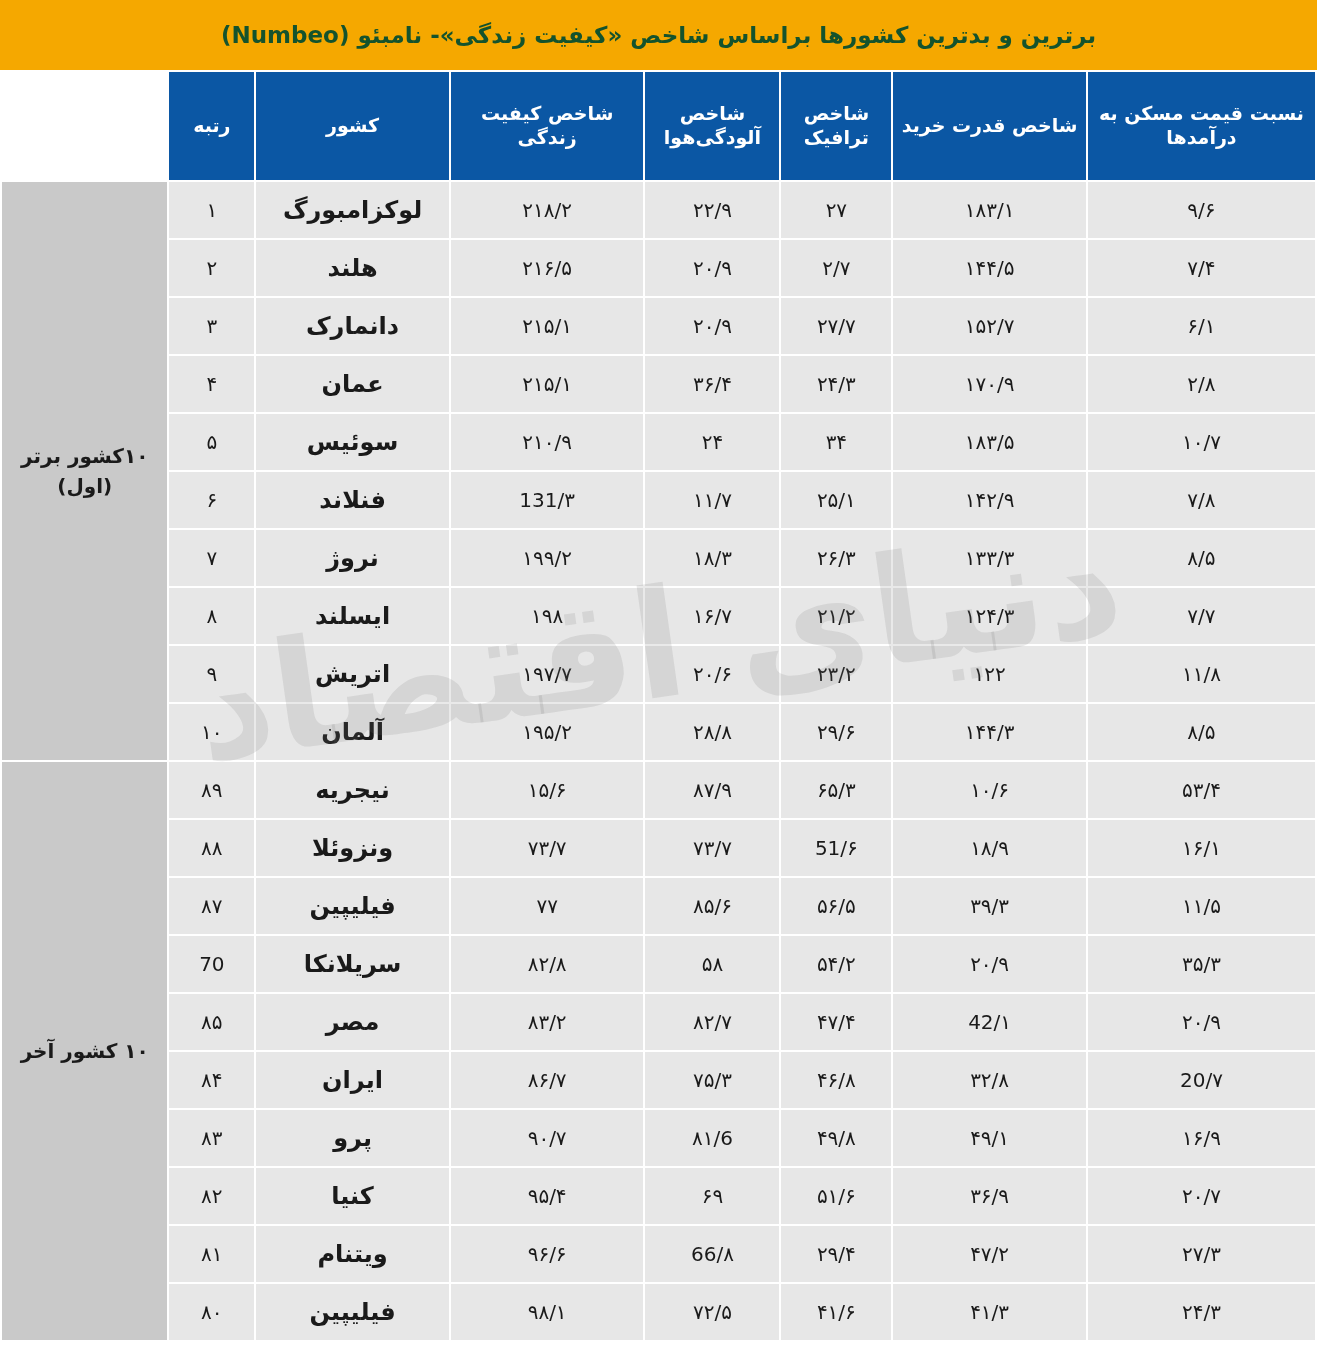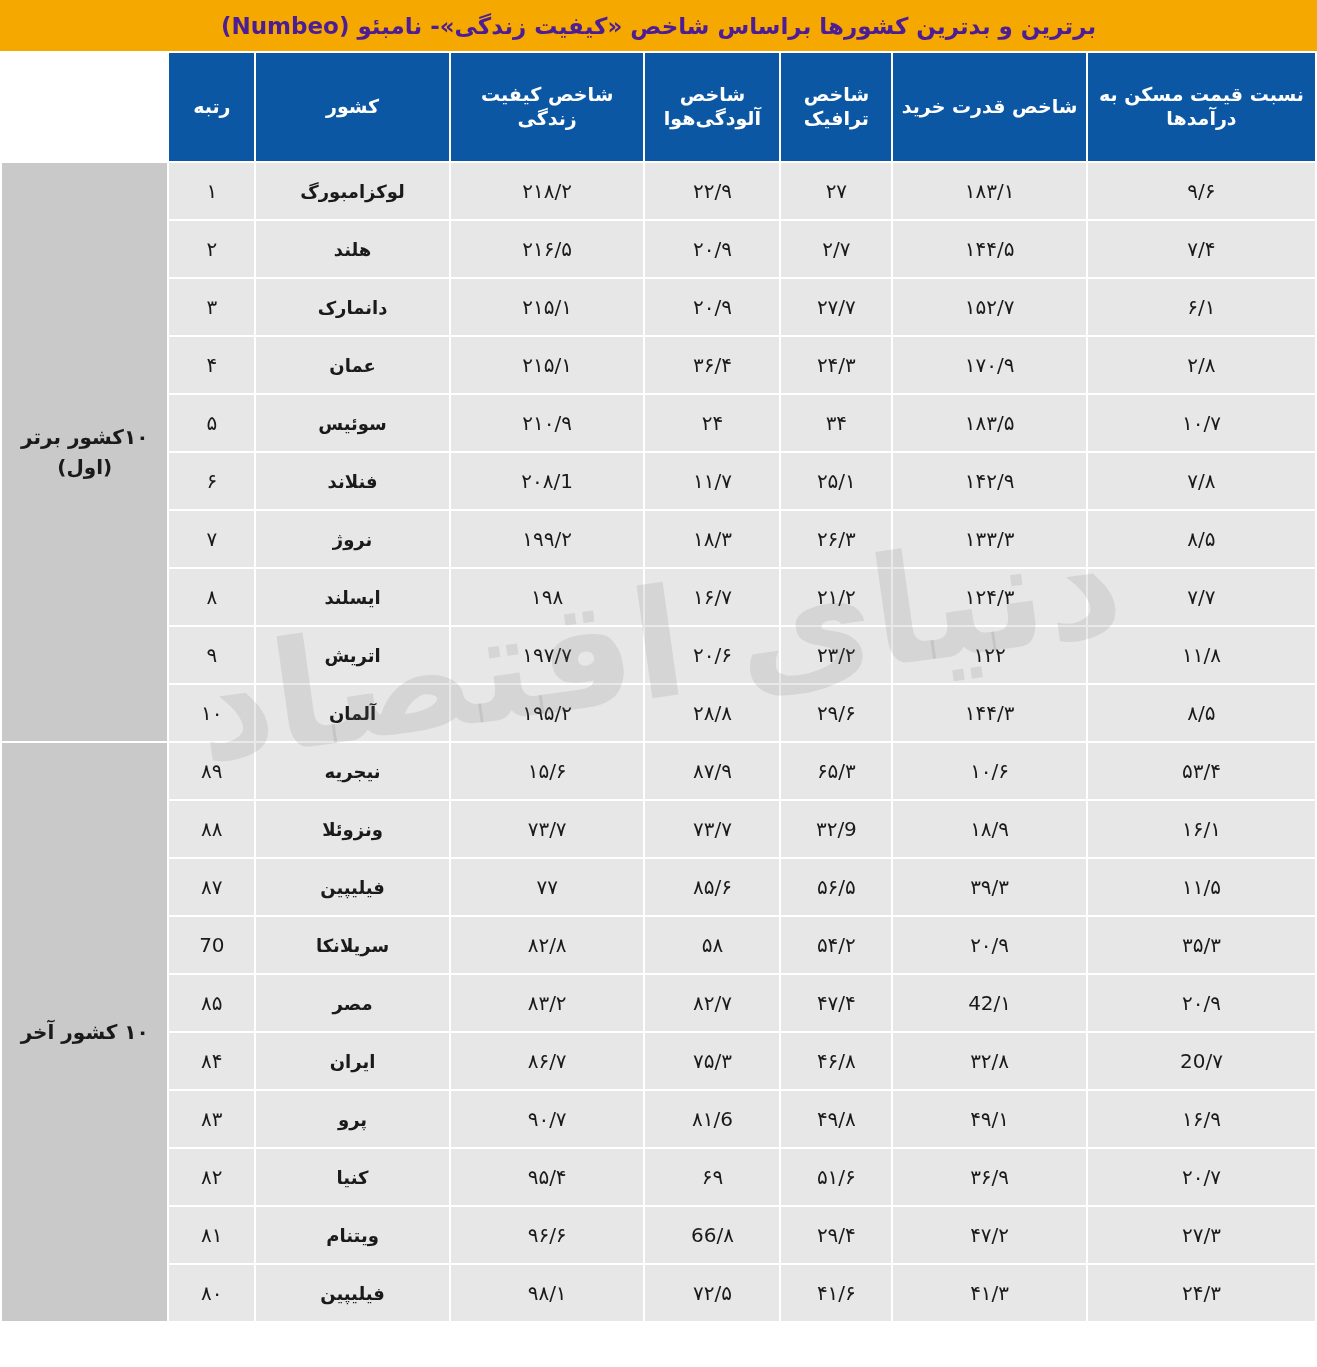--- a/index.html
+++ b/index.html
@@ -14,22 +14,22 @@
     color: #1a1a1a;
   }
   #sheet {
     width: 1317px;
     min-height: 1367px;
     position: relative;
     background: #ffffff;
   }
   .title-bar {
     background: #f5a800;
-    color: #4c1d95;
-    height: 51px;
+    color: #14532d;
+    height: 70px;
     display: flex;
     align-items: center;
     justify-content: center;
     font-size: 23px;
     font-weight: bold;
     letter-spacing: 0;
     text-align: center;
     padding: 0 13px;
   }
   table.data {
@@ -69,21 +69,21 @@
     vertical-align: middle;
     height: 58px;
     font-size: 20px;
     color: #1a1a1a;
     padding: 2px 4px;
     position: relative;
     z-index: 2;
   }
   tbody td.country {
     font-weight: bold;
-    font-size: 18px;
+    font-size: 24px;
   }
   tbody td.rank {
     font-size: 20px;
   }
   tbody td.group {
     background: #c9c9c9;
     font-weight: bold;
     font-size: 20px;
     line-height: 1.5;
     color: #1a1a1a;
@@ -188,21 +188,21 @@
           <td>۲۴</td>
           <td>۲۱۰/۹</td>
           <td class="country">سوئیس</td>
           <td class="rank">۵</td>
         </tr>
         <tr>
           <td>۷/۸</td>
           <td>۱۴۲/۹</td>
           <td>۲۵/۱</td>
           <td>۱۱/۷</td>
-          <td>۲۰۸/1</td>
+          <td>131/۳</td>
           <td class="country">فنلاند</td>
           <td class="rank">۶</td>
         </tr>
         <tr>
           <td>۸/۵</td>
           <td>۱۳۳/۳</td>
           <td>۲۶/۳</td>
           <td>۱۸/۳</td>
           <td>۱۹۹/۲</td>
           <td class="country">نروژ</td>
@@ -241,21 +241,21 @@
           <td>۶۵/۳</td>
           <td>۸۷/۹</td>
           <td>۱۵/۶</td>
           <td class="country">نیجریه</td>
           <td class="rank">۸۹</td>
           <td class="group" rowspan="10">۱۰ کشور آخر</td>
         </tr>
         <tr>
           <td>۱۶/۱</td>
           <td>۱۸/۹</td>
-          <td>۳۲/9</td>
+          <td>51/۶</td>
           <td>۷۳/۷</td>
           <td>۷۳/۷</td>
           <td class="country">ونزوئلا</td>
           <td class="rank">۸۸</td>
         </tr>
         <tr>
           <td>۱۱/۵</td>
           <td>۳۹/۳</td>
           <td>۵۶/۵</td>
           <td>۸۵/۶</td>

